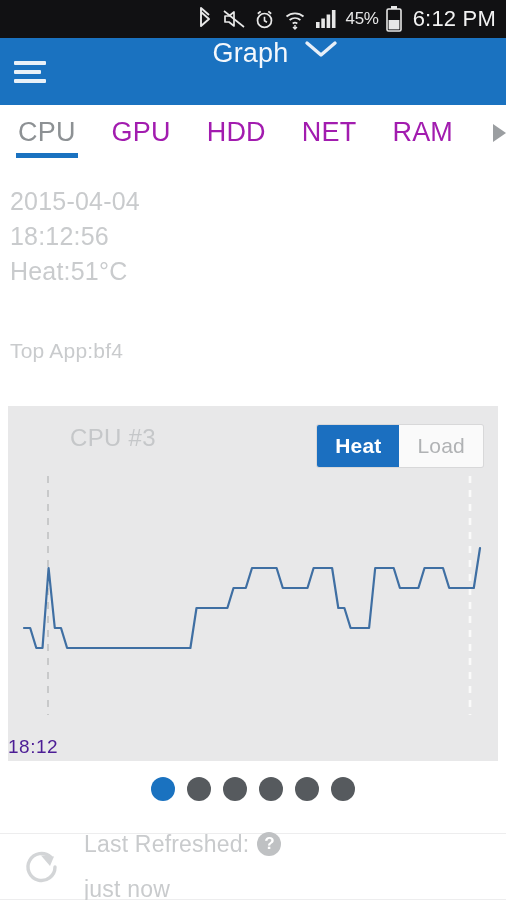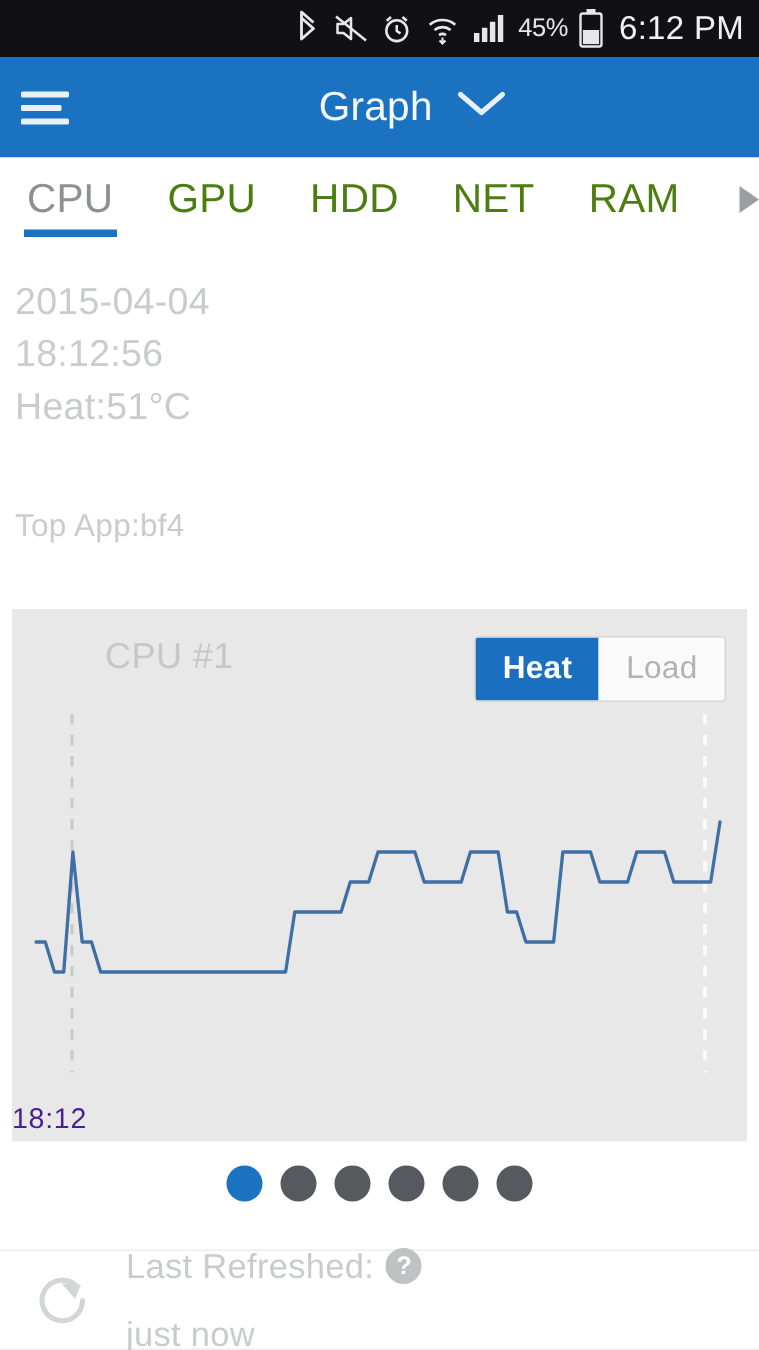--- a/index.html
+++ b/index.html
@@ -34,36 +34,36 @@
   .hamburger { width: 54px; margin-left: 14px; cursor: pointer; }
   .hamburger i {
     display: block; height: 4px; background: #e9f1f8;
     border-radius: 1px; margin: 5px 0;
   }
   .hamburger i:nth-child(1) { width: 32px; }
   .hamburger i:nth-child(2) { width: 27px; }
   .hamburger i:nth-child(3) { width: 32px; }
   .appbar-center {
     position: absolute; left: 0; right: 0; top: 0; bottom: 0;
-    display: flex; align-items: center; justify-content: center; gap: 14px;
+    display: flex; align-items: flex-start; justify-content: center; gap: 14px;
     pointer-events: none;
     padding-left: 45px;
   }
   .appbar-title {
     color: #f4f8fc; font-size: 27px; letter-spacing: .2px;
   }
 
   
   .tabs {
     height: 65px; background: #fff;
     display: flex; align-items: center; position: relative;
     padding-left: 18px; padding-right: 4px;
   }
   .tab {
-    position: relative; color: #4d7c0f; font-size: 27px;
+    position: relative; color: #a21caf; font-size: 27px;
     padding: 0 0 10px 0; margin-right: 36px; letter-spacing: .2px;
     cursor: pointer; white-space: nowrap;
   }
   .tab:last-of-type { margin-right: 0; }
   .tab.active { color: #8d9194; }
   .tab.active::after {
     content: ""; position: absolute; left: -2px; right: -2px; bottom: 0;
     height: 5px; background: #1a72c0;
   }
   .tab-arrow {
@@ -216,21 +216,21 @@
 
   <div class="info">
     <div>2015-04-04</div>
     <div>18:12:56</div>
     <div>Heat:51°C</div>
   </div>
   <div class="topapp">Top App:bf4</div>
 
   <div class="chart-card">
     <div class="chart-head">
-      <div class="chart-title">CPU #1</div>
+      <div class="chart-title">CPU #3</div>
       <div class="seg">
         <div class="on">Heat</div>
         <div class="off">Load</div>
       </div>
     </div>
     <div class="plot">
       <svg id="plot-svg" width="490" height="255" viewBox="0 0 490 255">
         <line x1="40" y1="8" x2="40" y2="247" stroke="#c8c9ca" stroke-width="2" stroke-dasharray="7,7"></line>
         <line x1="462" y1="8" x2="462" y2="247" stroke="#fafafa" stroke-width="2.6" stroke-dasharray="7,7"></line>
         <polyline id="series-path" fill="none" stroke="#3f6fa3" stroke-width="2.2" stroke-linejoin="round" stroke-linecap="round" points="16.0,160.0 22.2,160.0 28.3,180.0 34.5,180.0 40.6,100.0 46.8,160.0 53.0,160.0 59.1,180.0 65.3,180.0 71.5,180.0 77.6,180.0 83.8,180.0 89.9,180.0 96.1,180.0 102.3,180.0 108.4,180.0 114.6,180.0 120.8,180.0 126.9,180.0 133.1,180.0 139.2,180.0 145.4,180.0 151.6,180.0 157.7,180.0 163.9,180.0 170.1,180.0 176.2,180.0 182.4,180.0 188.5,140.0 194.7,140.0 200.9,140.0 207.0,140.0 213.2,140.0 219.4,140.0 225.5,120.0 231.7,120.0 237.8,120.0 244.0,100.0 250.2,100.0 256.3,100.0 262.5,100.0 268.6,100.0 274.8,120.0 281.0,120.0 287.1,120.0 293.3,120.0 299.5,120.0 305.6,100.0 311.8,100.0 317.9,100.0 324.1,100.0 330.3,140.0 336.4,140.0 342.6,160.0 348.8,160.0 354.9,160.0 361.1,160.0 367.2,100.0 373.4,100.0 379.6,100.0 385.7,100.0 391.9,120.0 398.1,120.0 404.2,120.0 410.4,120.0 416.5,100.0 422.7,100.0 428.9,100.0 435.0,100.0 441.2,120.0 447.4,120.0 453.5,120.0 459.7,120.0 465.8,120.0 472.0,80.0"></polyline>

